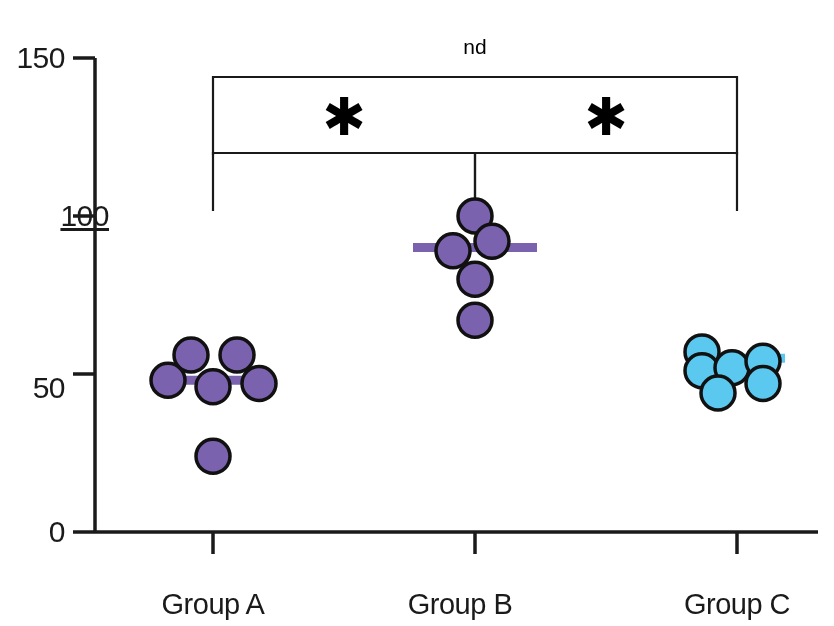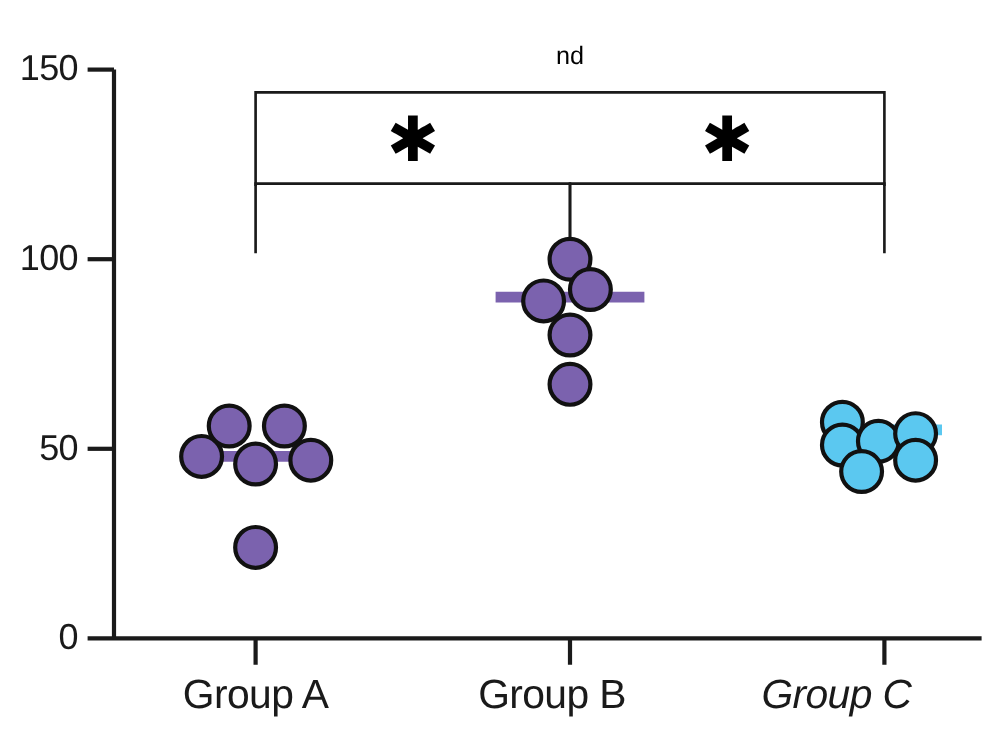--- a/index.html
+++ b/index.html
@@ -34,21 +34,22 @@
     letter-spacing: -0.5px;
     white-space: nowrap;
   }
   .y-tick-label {
     text-align: left;
     transform: translateY(-50%);
   }
   .x-tick-label {
     text-align: left;
     transform: translateX(-50%);
-    font-size: 34px;
+    font-size: 29px;
+    margin-top: 28px;
   }
   .sig-label {
     position: absolute;
     transform: translateX(-50%);
     font-size: 21px;
     color: #000000;
     font-family: "Liberation Sans", sans-serif;
     white-space: nowrap;
   }
   .sig-star {
@@ -109,28 +110,28 @@
         <circle cx="702" cy="370.84" r="17" fill="#5BC8F0" stroke="#111111" stroke-width="3.5"></circle>
         <circle cx="732" cy="367.68" r="17" fill="#5BC8F0" stroke="#111111" stroke-width="3.5"></circle>
         <circle cx="763" cy="361.36" r="17" fill="#5BC8F0" stroke="#111111" stroke-width="3.5"></circle>
         <circle cx="763" cy="383.48" r="17" fill="#5BC8F0" stroke="#111111" stroke-width="3.5"></circle>
         <circle cx="718" cy="392.96000000000004" r="17" fill="#5BC8F0" stroke="#111111" stroke-width="3.5"></circle>
       </g>
   </svg>
 
   <div id="y-labels">
       <div class="tick-label y-tick-label" style="right: 769px; top: 532px;">0</div>
-      <div class="tick-label y-tick-label" style="right: 769px; top: 374px;">50</div>
-      <div class="tick-label y-tick-label" style="right: 769px; top: 216px;">100</div>
+      <div class="tick-label y-tick-label" style="right: 769px; top: 388px;">50</div>
+      <div class="tick-label y-tick-label" style="right: 725px; top: 216px; text-decoration: underline;">100</div>
       <div class="tick-label y-tick-label" style="right: 769px; top: 58px;">150</div>
     </div>
   <div id="x-labels">
       <div class="tick-label x-tick-label" style="left: 213px; top: 560px;">Group A</div>
       <div class="tick-label x-tick-label" style="left: 460px; top: 560px;">Group B</div>
-      <div class="tick-label x-tick-label" style="left: 697px; top: 560px; font-style: italic;">Group C</div>
+      <div class="tick-label x-tick-label" style="left: 737px; top: 560px;">Group C</div>
     </div>
   <div id="sig-labels">
       <div class="sig-label" style="left: 475px; top: 35px;">nd</div>
       <div class="sig-star" style="left: 344px; top: 91px;">✱</div>
       <div class="sig-star" style="left: 606px; top: 91px;">✱</div>
     </div>
 
 </div>
 
 </body></html>

